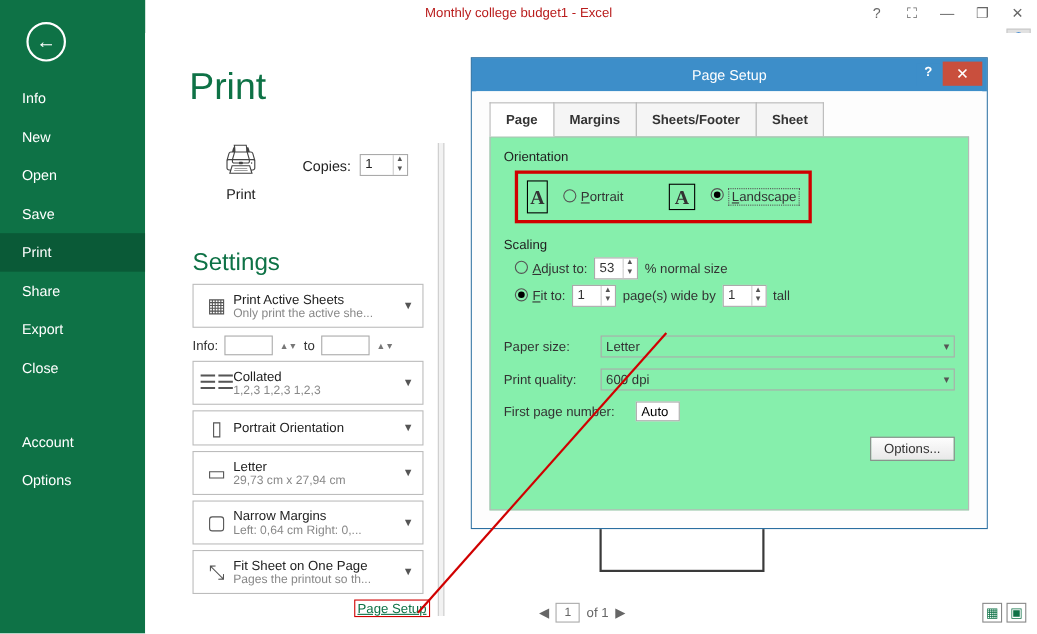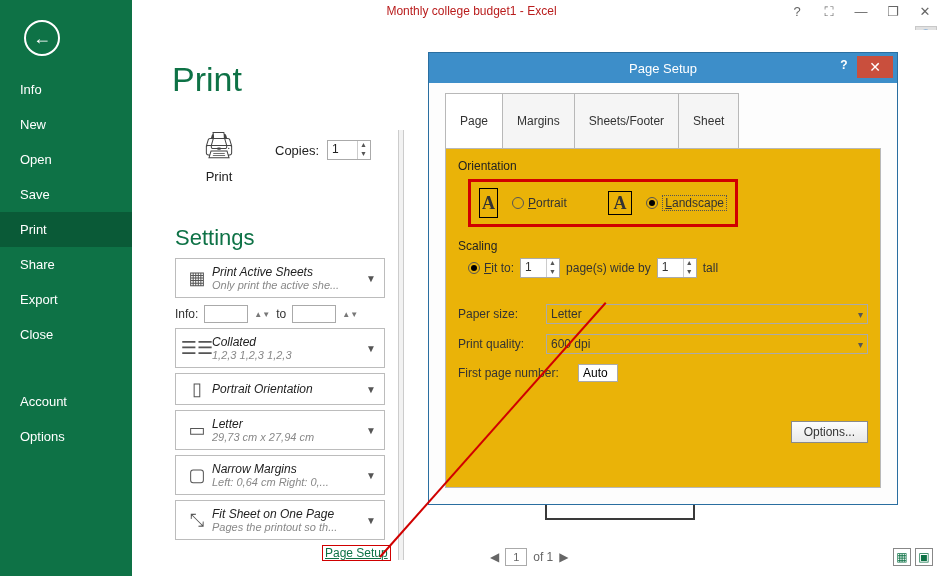--- a/index.html
+++ b/index.html
@@ -26,21 +26,21 @@
   .printer-icon { font-size:26px; color:#444; }
   .print-label { margin-top:8px; font-size:13px; color:#222; }
   .copies-row { position:absolute; left:275px; top:140px; display:flex; align-items:center; gap:8px; font-size:13px; color:#222; }
   .spin { width:44px; height:20px; border:1px solid #aaa; background:#fff; text-align:left; padding:1px 4px; font-size:12px; position:relative; }
   .spin .arrows { position:absolute; right:1px; top:0; bottom:0; width:12px; display:flex; flex-direction:column; }
   .spin .arrows span { flex:1; font-size:7px; line-height:7px; color:#555; text-align:center; border-left:1px solid #ccc; }
 
   .h-settings { position:absolute; left:175px; top:225px; font-size:22px; font-weight:300; color:#0e7246; }
   .setting-box { position:absolute; left:175px; width:210px; border:1px solid #bcbcbc; background:#fff; display:flex; align-items:center; padding:3px 6px; }
   .setting-box .ic { width:30px; height:30px; display:flex; align-items:center; justify-content:center; color:#555; font-size:18px; position:relative; }
-  .setting-box .txt { flex:1; overflow:hidden;font-style:italic; }
+  .setting-box .txt { flex:1; overflow:hidden; }
   .setting-box .t1 { font-size:12px; color:#222; white-space:nowrap; overflow:hidden; text-overflow:ellipsis; }
   .setting-box .t2 { font-size:11px; color:#888; white-space:nowrap; overflow:hidden; text-overflow:ellipsis; }
   .setting-box .dd { color:#555; font-size:10px; padding:0 2px; }
   #sb1 { top:258px; height:40px; }
   .pages-row { position:absolute; left:175px; top:305px; display:flex; align-items:center; gap:6px; font-size:12px; }
   .pages-row input { width:44px; height:18px; border:1px solid #aaa; font-size:11px; }
   #sb2 { top:328px; height:40px; }
   #sb3 { top:373px; height:32px; }
   #sb4 { top:410px; height:40px; }
   #sb5 { top:455px; height:40px; }
@@ -55,28 +55,28 @@
   .zoom-icons .zi { width:18px; height:18px; border:1px solid #888; font-size:12px; text-align:center; line-height:16px; color:#0e7246; }
 
   
   .dialog { position:absolute; left:428px; top:52px; width:470px; background:#fff; border:1px solid #2a6ea0; box-shadow:0 0 0 4px #3d8ec9 inset; }
   .dlg-titlebar { height:30px; background:#3d8ec9; color:#fff; display:flex; align-items:center; position:relative; }
   .dlg-title { position:absolute; left:50%; transform:translateX(-50%); font-size:13px; }
   .dlg-help { position:absolute; right:42px; top:5px; width:22px; height:20px; text-align:center; color:#fff; font-weight:bold; background:#3d8ec9; }
   .dlg-close { position:absolute; right:4px; top:3px; width:36px; height:22px; background:#c94f3d; color:#fff; text-align:center; line-height:22px; font-size:14px; }
   .dlg-body { padding:6px 8px 8px 8px; background:#fdfdfd; position:relative; }
   .tabs { display:flex; margin:4px 0 0 8px; }
-  .tab { border:1px solid #b8b8b8; border-bottom:none; background:#f5f5f5; padding:20px 14px; font-size:12px; margin-right:-1px; position:relative; }
+  .tab { border:1px solid #b8b8b8; border-bottom:none; background:#f5f5f5; padding:8px 14px; font-size:12px; margin-right:-1px; position:relative;font-weight:bold; }
   .tab.active { background:#fff; z-index:2; }
-  .tabpanel { border:1px solid #b8b8b8; margin:0 8px 8px 8px; padding:10px 12px 14px 12px; background:#eab308; min-height:340px; position:relative; }
+  .tabpanel { border:1px solid #b8b8b8; margin:0 8px 8px 8px; padding:10px 12px 14px 12px; background:#86efac; min-height:340px; position:relative; }
   .section-label { font-size:12px; color:#222; }
   .orient-row { display:flex; align-items:center; gap:14px; margin:6px 0 12px 10px; border:3px solid #d00000; padding:6px 8px; width:270px; }
   .page-ic { width:26px; height:30px; border:1px solid #000; display:flex; align-items:center; justify-content:center; font-family:"Times New Roman",serif; font-weight:bold; font-size:18px; }
   .page-ic.ls { width:34px; height:24px; }
-  .radio-lbl { display:flex; align-items:center; gap:4px; font-size:12px; }
+  .radio-lbl { display:flex; gap:4px; font-size:12px; }
   .radio-lbl .u { text-decoration:underline; }
   .radio { width:12px; height:12px; border:1px solid #555; border-radius:50%; display:inline-flex; align-items:center; justify-content:center; }
   .radio.on::after { content:""; width:6px; height:6px; background:#000; border-radius:50%; }
   .landscape-outline { border:1px dotted #555; padding:0 2px; }
 
   .scaling-row { display:flex; align-items:center; gap:6px; margin:5px 0 4px 10px; font-size:12px; }
   .scaling-row .spin { width:40px; }
   .field-row { display:flex; align-items:center; gap:10px; margin:10px 0; font-size:12px; }
   .combo { flex:1; height:20px; border:1px solid #aaa; padding:1px 4px; font-size:12px; display:flex; align-items:center; justify-content:space-between; }
   .combo .caret { font-size:10px; color:#555; }
@@ -235,20 +235,31 @@
         <div class="page-ic ls">A</div>
         <label class="radio-lbl">
             <span class="radio on"></span>
             <span class="landscape-outline"><span class="u">L</span><span>andscape</span></span>
           </label>
       </div>
 
       <div class="section-label">Scaling</div>
       <div class="scaling-row">
         <label class="radio-lbl">
+            <span class="radio"></span>
+            <span><span class="u">A</span>djust to:</span>
+          </label>
+        <div class="spin"><span>53</span><span class="arrows">
+              <span>▲</span>
+              <span>▼</span>
+            </span></div>
+        <span>% normal size</span>
+      </div>
+      <div class="scaling-row">
+        <label class="radio-lbl">
             <span class="radio on"></span>
             <span><span class="u">F</span>it to:</span>
           </label>
         <div class="spin"><span>1</span><span class="arrows">
               <span>▲</span>
               <span>▼</span>
             </span></div>
         <span>page(s) wide by</span>
         <div class="spin"><span>1</span><span class="arrows">
               <span>▲</span>

